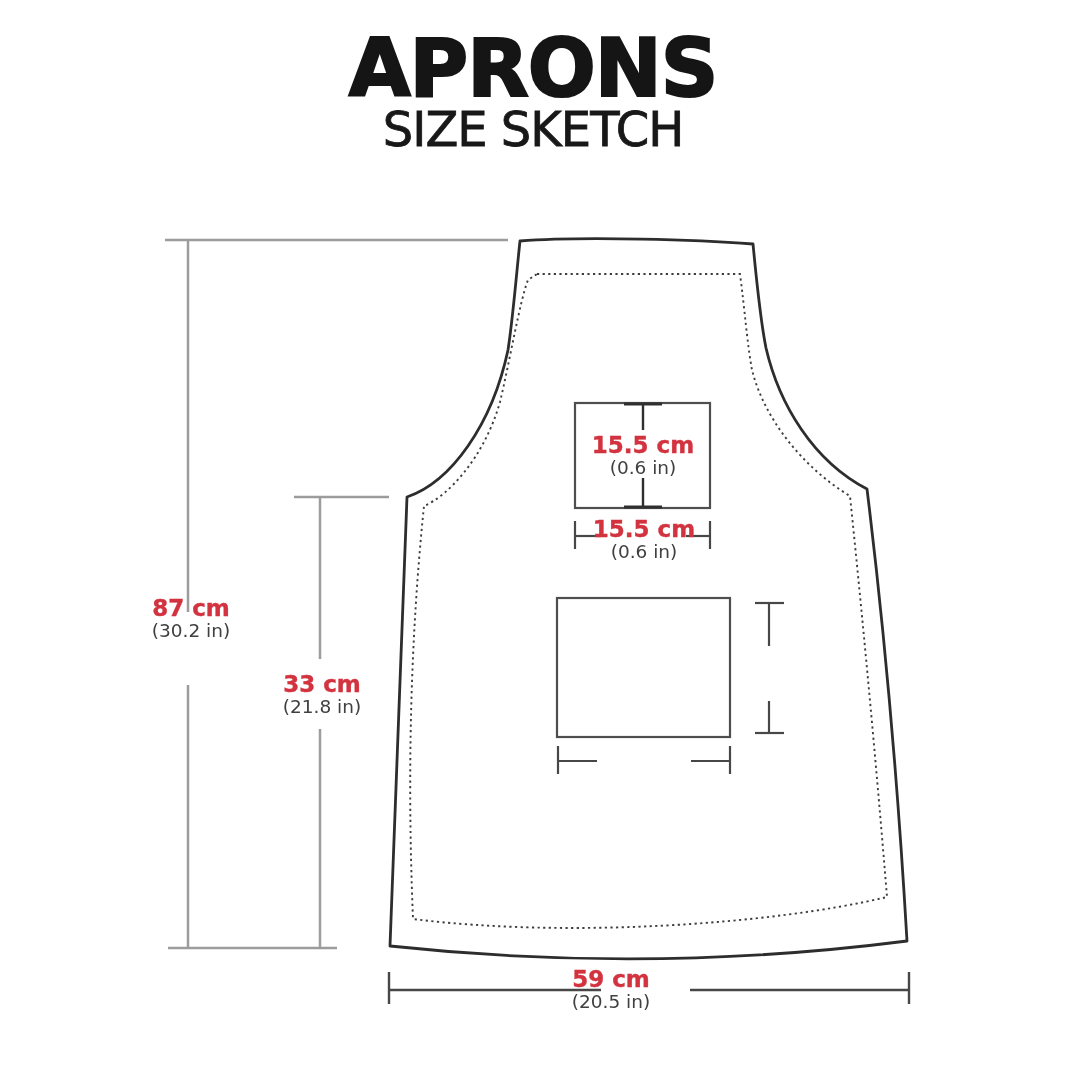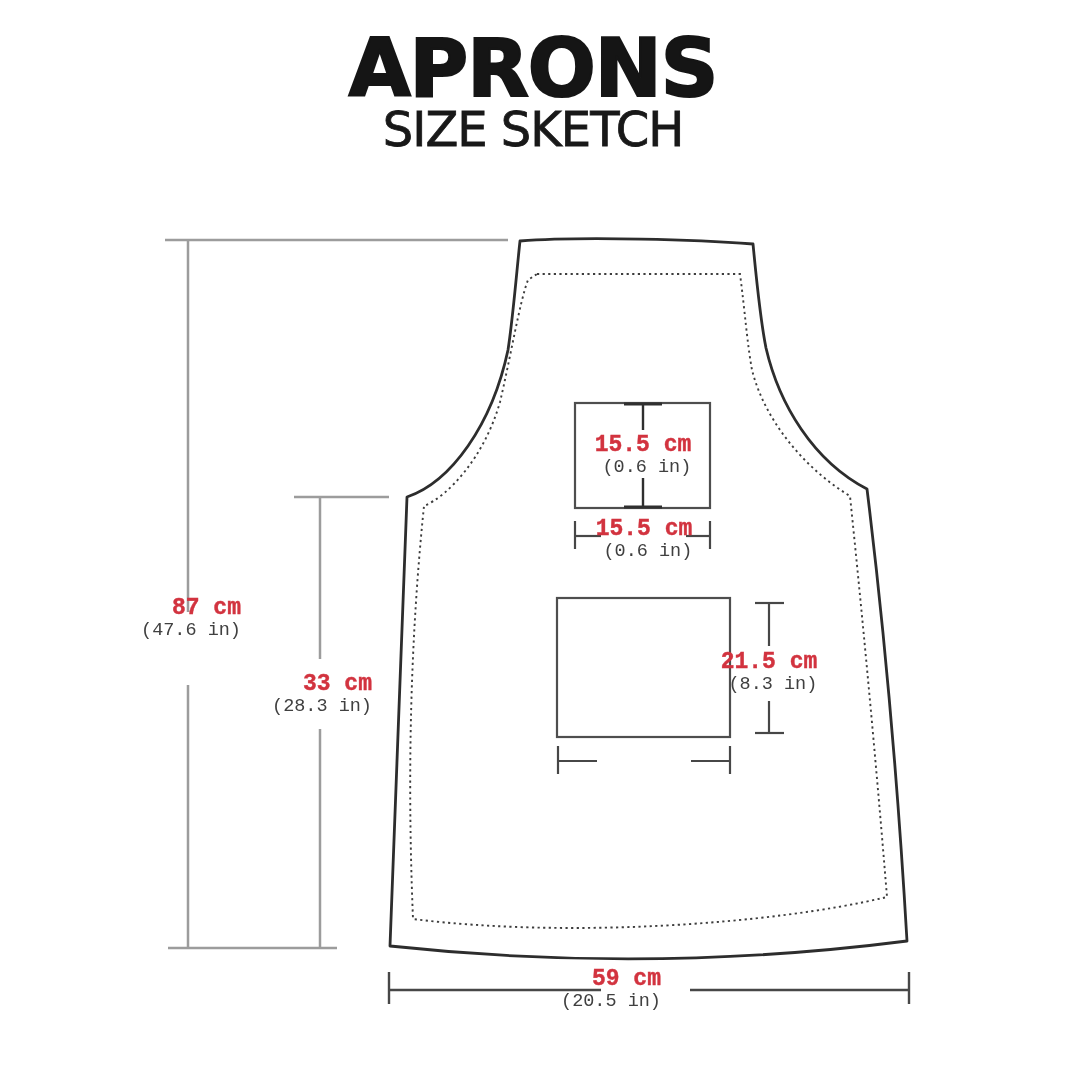--- a/index.html
+++ b/index.html
@@ -19,21 +19,21 @@
     -webkit-text-stroke:2.2px #151515;
   }
   .subtitle{
     position:absolute;top:101px;left:533px;transform:translateX(-50%);
     font-size:48px;line-height:56px;font-weight:400;color:#181818;
     letter-spacing:-1px;white-space:nowrap;
     -webkit-text-stroke:0.8px #181818;
   }
   .meas{
     position:absolute;transform:translateX(-50%);
-    text-align:right;white-space:nowrap;font-family:Liberation Mono, monospace;
+    text-align:center;white-space:nowrap;
   }
   .meas .val{
     font-size:23px;line-height:26px;font-weight:700;color:#d2333f;
     -webkit-text-stroke:0.4px #d2333f;
   }
   .meas .imp{
     font-size:18.5px;line-height:20px;font-weight:400;color:#404040;
   }
   .m-87{left:191px;top:595px;}
   .m-55{left:322px;top:671px;}
@@ -113,42 +113,38 @@
       <line x1="389" y1="990" x2="601" y2="990"></line>
       <line x1="690" y1="990" x2="909" y2="990"></line>
     </g>
   </svg>
 
   <div class="title">APRONS</div>
   <div class="subtitle">SIZE SKETCH</div>
 
   <div class="meas m-87">
     <div class="val">87 cm</div>
-    <div class="imp">(47.6 in)</div>
+    <div class="imp">(30.2 in)</div>
   </div>
 
   <div class="meas m-55">
     <div class="val">33 cm</div>
-    <div class="imp">(28.3 in)</div>
+    <div class="imp">(21.8 in)</div>
   </div>
 
   <div class="meas m-chest-h">
     <div class="val">15.5 cm</div>
     <div class="imp">(0.6 in)</div>
   </div>
 
   <div class="meas m-chest-w">
     <div class="val">15.5 cm</div>
     <div class="imp">(0.6 in)</div>
   </div>
 
-  <div class="meas m-front-h">
-    <div class="val">21.5 cm</div>
-    <div class="imp">(8.3 in)</div>
-  </div>
 
 
   <div class="meas m-bottom">
     <div class="val">59 cm</div>
     <div class="imp">(20.5 in)</div>
   </div>
 
 </div>
 
 </body></html>

